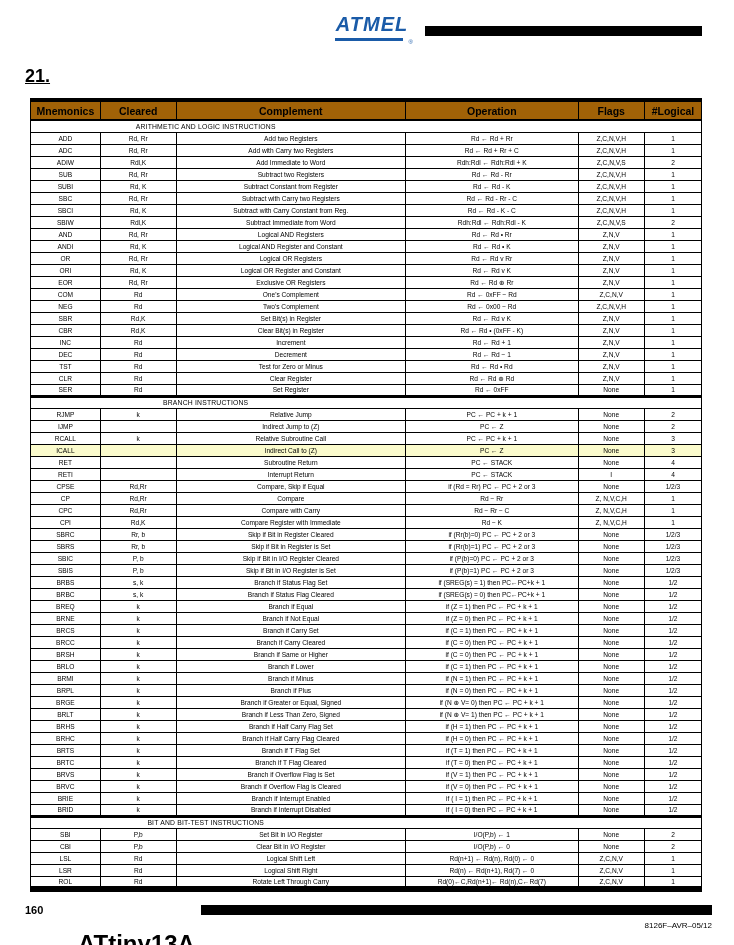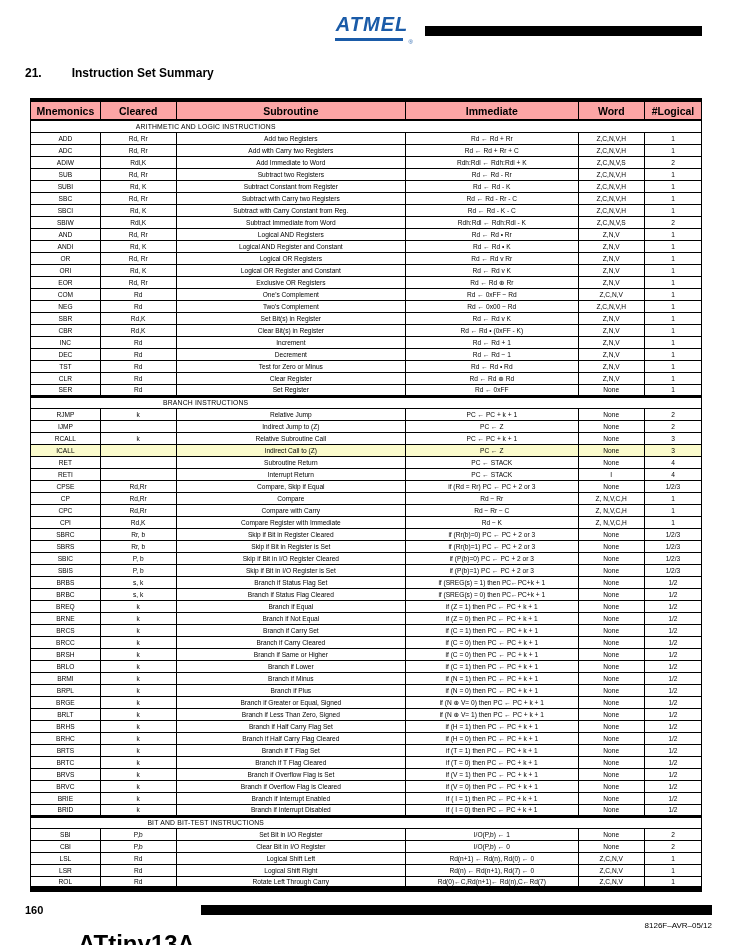--- a/index.html
+++ b/index.html
@@ -57,24 +57,25 @@
     height: 10px;
     background: #000;
   }
 
   
   .title-row {
     position: absolute;
     left: 25px;
     top: 66px;
     display: flex;
-    gap: 30px;
+    gap: 1px;
     font-weight: bold;
-    font-size: 12px;
+    font-size: 18px;
     color: #000;
+    text-decoration: underline;
   }
 
   
   .table-wrap {
     position: absolute;
     left: 30px;
     top: 98px;
     width: 672px;
   }
   table {
@@ -91,21 +92,21 @@
   col.c-op   { width: 25.7%; }
   col.c-flag { width: 9.9%;  }
   col.c-clk  { width: 8.5%;  }
   th {
     border: 1px solid #000;
     border-bottom: 2px solid #000;
     font-size: 10.5px;
     font-weight: bold;
     height: 20px;
     vertical-align: middle;
-    background: #fca5a5;
+    background: #a16207;
     color: #000;
   }
   td {
     border: 1px solid #000;
     font-size: 6.6px;
     height: 12px;
     line-height: 9px;
     text-align: center;
     vertical-align: middle;
     white-space: nowrap;
@@ -171,40 +172,39 @@
 
   <div class="logo">
     <span class="logo-text">ATMEL</span>
     <div class="logo-bar"></div>
     <span class="logo-reg">®</span>
   </div>
   <div class="top-rule"></div>
 
   <div class="title-row">
     <span>21.</span>
-    <span>Instruction Set Summary</span>
   </div>
 
   <div class="table-wrap">
     <table>
       <colgroup>
         <col class="c-mnem">
           <col class="c-oper">
           <col class="c-desc">
         <col class="c-op">
           <col class="c-flag">
           <col class="c-clk">
       </colgroup>
       <thead>
         <tr>
             <th>Mnemonics</th>
             <th>Cleared</th>
-            <th>Subroutine</th>
-            <th>Immediate</th>
-            <th>Word</th>
+            <th>Complement</th>
+            <th>Operation</th>
+            <th>Flags</th>
             <th>#Logical</th>
           </tr>
       </thead>
       <tbody>
           <tr class="section-row">
             <td colspan="6">
               <div class="section-title">ARITHMETIC AND LOGIC INSTRUCTIONS</div>
             </td>
           </tr>
           <tr>

